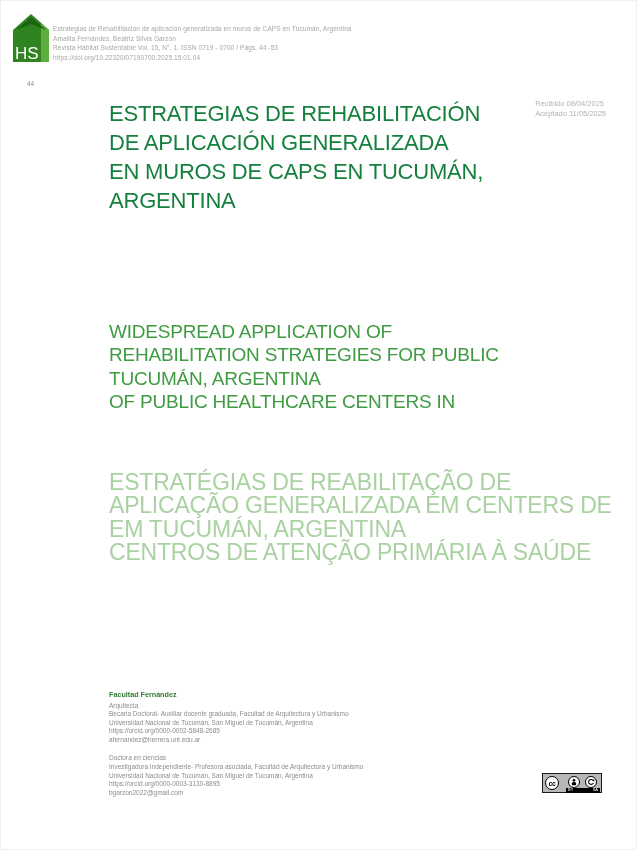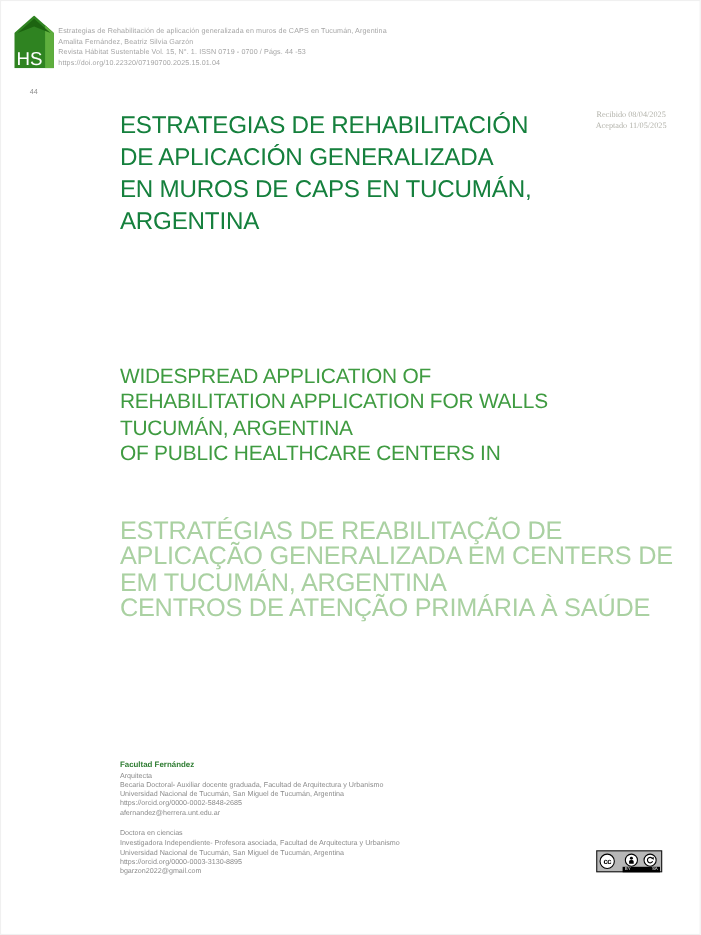--- a/index.html
+++ b/index.html
@@ -23,34 +23,34 @@
     font-size:6.5px;line-height:9.6px;color:#a6a6a6;
     letter-spacing:.1px;white-space:nowrap;
   }
   .header-meta .doi{color:#a6a6a6;}
   .page-number{
     position:absolute;left:26px;top:79px;
     font-size:6.5px;color:#8f8f8f;
   }
   .dates{
     position:absolute;right:30px;top:98px;
-    text-align:center;
-    font-family:Liberation Serif, serif;
+    text-align:left;
+    font-family:Liberation Sans, sans-serif;
     font-size:7.5px;line-height:10px;color:#b3b3ab;
   }
   
   .title{white-space:nowrap;font-weight:300;}
   .title .line{display:block;}
   .title-es{
     position:absolute;left:108px;top:83px;
     font-size:22px;line-height:29px;letter-spacing:-0.2px;
     color:#15803d;
   }
   .title-en{
-    position:absolute;left:108px;top:311px;
+    position:absolute;left:108px;top:300px;
     font-size:19px;line-height:23.3px;letter-spacing:-0.2px;
     color:#3f9b41;
     margin-top:19px;
   }
   .title-pt{
     position:absolute;left:108px;top:451px;
     font-size:23px;line-height:23.3px;letter-spacing:-0.2px;
     color:#aad1a2;
   }
   
@@ -117,21 +117,21 @@
 
   <h1 class="title title-es">
     <span class="line">ESTRATEGIAS DE REHABILITACIÓN</span>
     <span class="line">DE APLICACIÓN GENERALIZADA</span>
     <span class="line">EN MUROS DE CAPS EN TUCUMÁN,</span>
     <span class="line">ARGENTINA</span>
   </h1>
 
   <h2 class="title title-en">
     <span class="line">WIDESPREAD APPLICATION OF</span>
-    <span class="line">REHABILITATION APPLICATION FOR WALLS</span>
+    <span class="line">REHABILITATION STRATEGIES FOR PUBLIC</span>
     <span class="line">TUCUMÁN, ARGENTINA</span>
     <span class="line">OF PUBLIC HEALTHCARE CENTERS IN</span>
   </h2>
 
   <h2 class="title title-pt">
     <span class="line">ESTRATÉGIAS DE REABILITAÇÃO DE</span>
     <span class="line">APLICAÇÃO GENERALIZADA EM CENTERS DE</span>
     <span class="line">EM TUCUMÁN, ARGENTINA</span>
     <span class="line">CENTROS DE ATENÇÃO PRIMÁRIA À SAÚDE</span>
   </h2>

